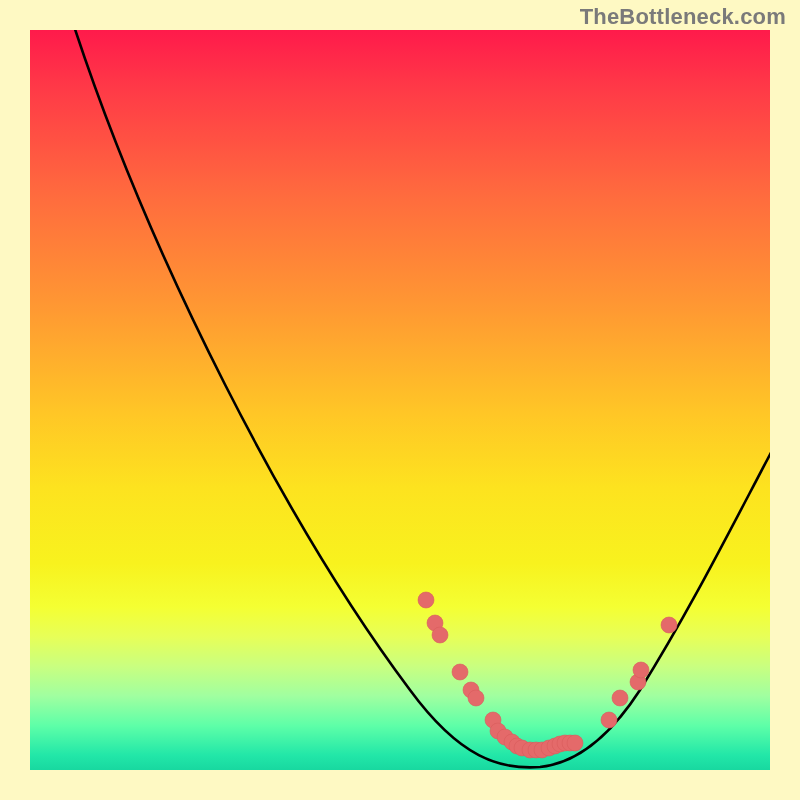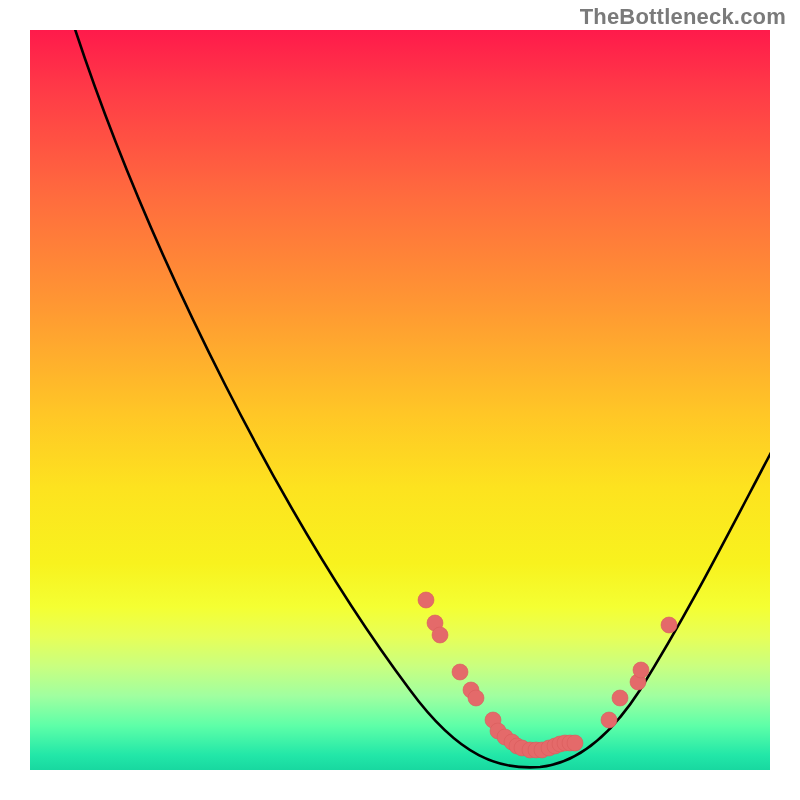--- a/index.html
+++ b/index.html
@@ -1,21 +1,21 @@
 <!DOCTYPE html>
 <html><head>
 <meta charset="utf-8">
 <style>
   * { margin: 0; padding: 0; box-sizing: border-box; }
   html, body { width: 800px; height: 800px; overflow: hidden; background: #000; }
   .frame {
     position: relative;
     width: 800px;
     height: 800px;
-    background: #ffffff;
+    background: #fef9c3;
   }
   .plot-area {
     position: absolute;
     left: 30px;
     top: 30px;
     width: 740px;
     height: 740px;
     overflow: hidden;
   }
   .gradient-bg {

